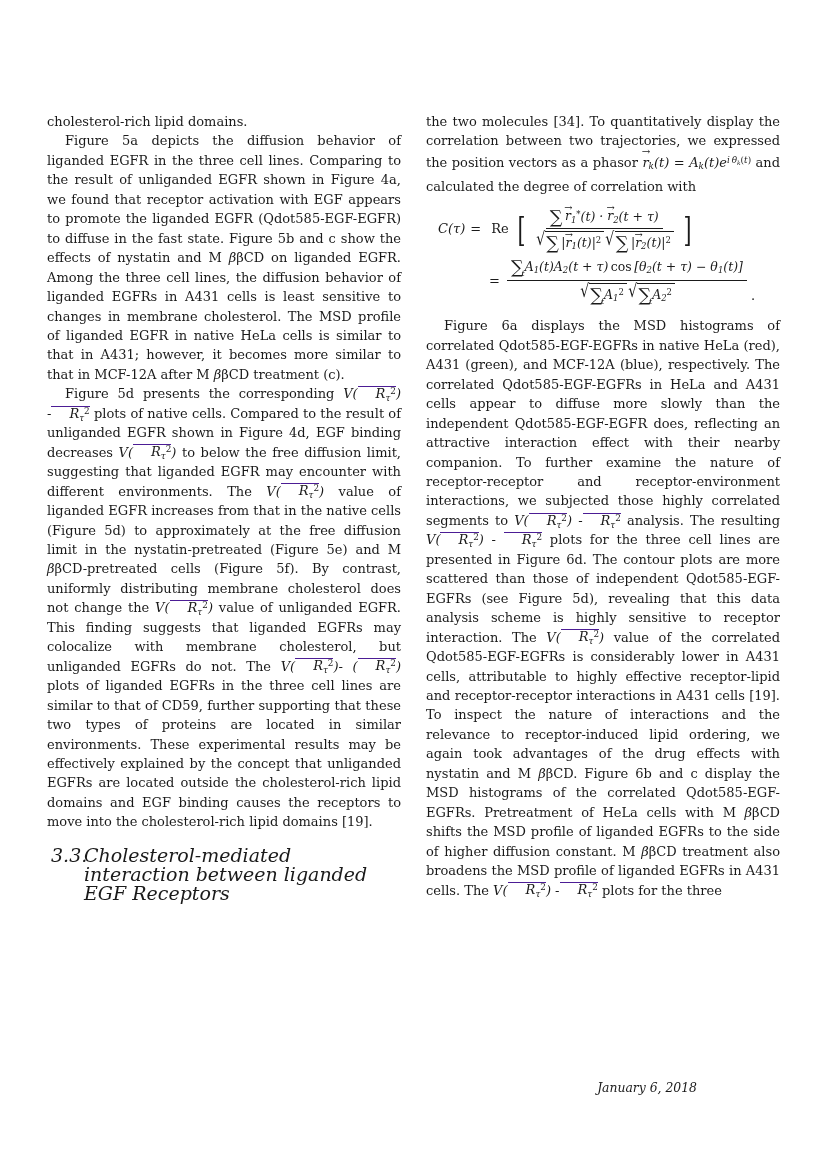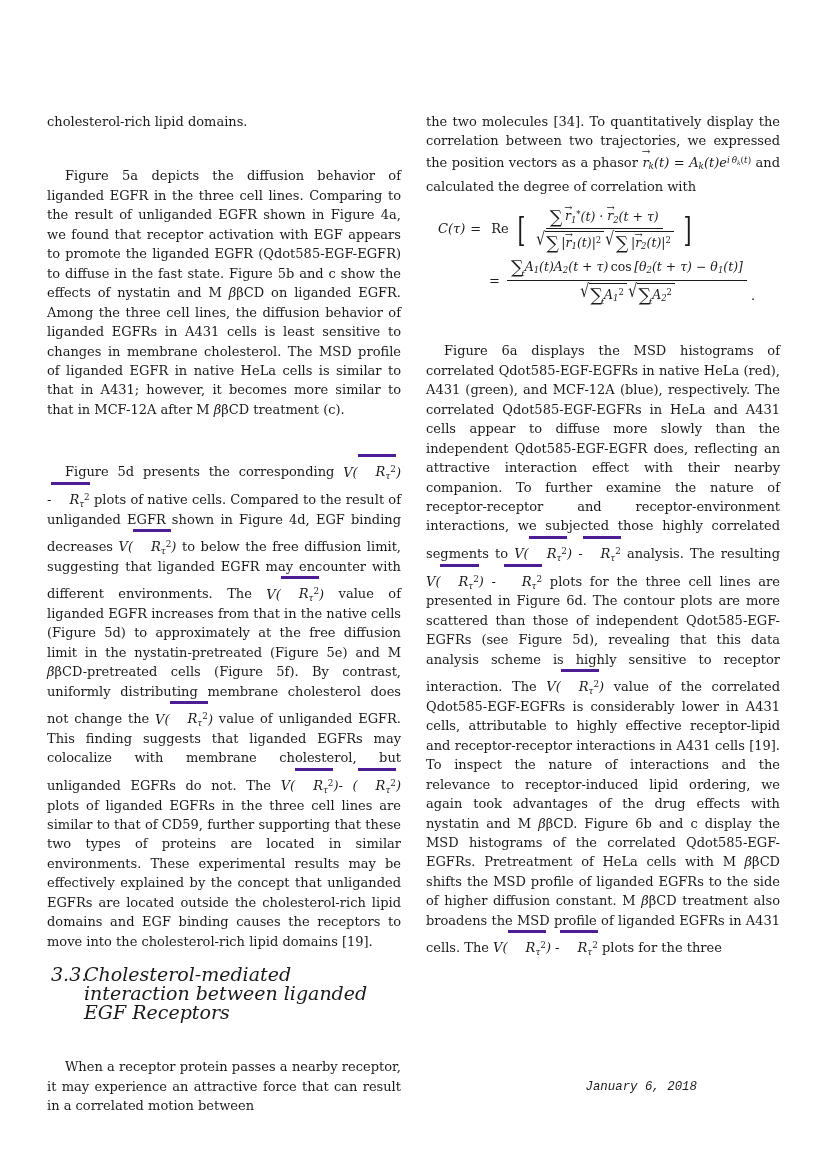--- a/index.html
+++ b/index.html
@@ -36,21 +36,20 @@
     line-height: 19.45px;
     text-align: justify;
     text-justify: inter-word;
     hyphens: manual;
   }
   p {
     margin: 0;
   }
   p.indent {
     text-indent: 18px;
-    margin-top: 35px;
   }
   .sec-head {
     font-style: italic;
     font-size: 19px;
     line-height: 19px;
     margin: 14px 0 5px 4px;
     padding-left: 33px;
     text-indent: -33px;
     text-align: left;
   }
@@ -61,35 +60,34 @@
   }
   .footer {
     position: absolute;
     right: 47px;
     top: 1078px;
     width: 354px;
     text-align: right;
     font-style: italic;
     font-size: 12.4px;
     line-height: 19.45px;
-    font-family: Liberation Mono, monospace;
   }
 
   
   .m {
     font-family: "DejaVu Serif", "Liberation Serif", serif;
     font-style: italic;
     white-space: nowrap;
     text-align: right;
   }
   .mi { font-style: italic; }
   .mr { font-style: normal; }
   .ovl {
-    border-top: 3px solid #4c1d95;
-    padding-top: 8px;
+    border-top: 1px solid #4c1d95;
+    padding-top: 0px;
     display: inline-block;
     line-height: 1.0;
   }
   sup.sq { font-size: 0.68em; font-style: normal; vertical-align: 0.48em; }
   sub.sb { font-size: 0.68em; font-style: italic; vertical-align: -0.28em; }
   .vec { position: relative; display: inline-block; }
   .vec > .arr {
     position: absolute;
     top: -0.62em; left: 50%;
     transform: translateX(-45%);
@@ -165,21 +163,20 @@
     <div class="col">
 
       <p><span>cholesterol-rich lipid domains.</span></p>
 
       <p class="indent"><span>Figure 5a depicts the diffusion behavior of liganded EGFR in the three cell lines. Comparing to the result of unliganded EGFR shown in Figure 4a, we found that receptor activation with EGF appears to promote the liganded EGFR (Qdot585-EGF-EGFR) to diffuse in the fast state. Figure 5b and c show the effects of nystatin and M </span><span class="m mi">β</span><span>βCD on liganded EGFR. Among the three cell lines, the diffusion behavior of liganded EGFRs in A431 cells is least sensitive to changes in membrane cholesterol. The MSD profile of liganded EGFR in native HeLa cells is similar to that in A431; however, it becomes more similar to that in MCF-12A after M </span><span class="m mi">β</span><span>βCD treatment (c).</span></p>
 
       <p class="indent"><span>Figure 5d presents the corresponding </span><span class="m"><span class="mi">V</span>(<span class="ovl"><span class="mi">R</span><sub class="sb">τ</sub><sup class="sq">2</sup></span>)</span> <span class="m">-<span class="ovl"><span class="mi">R</span><sub class="sb">τ</sub><sup class="sq">2</sup></span></span><span> plots of native cells. Compared to the result of unliganded EGFR shown in Figure 4d, EGF binding decreases </span><span class="m"><span class="mi">V</span>(<span class="ovl"><span class="mi">R</span><sub class="sb">τ</sub><sup class="sq">2</sup></span>)</span><span> to below the free diffusion limit, suggesting that liganded EGFR may encounter with different environments. The </span><span class="m"><span class="mi">V</span>(<span class="ovl"><span class="mi">R</span><sub class="sb">τ</sub><sup class="sq">2</sup></span>)</span><span> value of liganded EGFR increases from that in the native cells (Figure 5d) to approximately at the free diffusion limit in the nystatin-pretreated (Figure 5e) and M </span><span class="m mi">β</span><span>βCD-pretreated cells (Figure 5f). By contrast, uniformly distributing membrane cholesterol does not change the </span><span class="m"><span class="mi">V</span>(<span class="ovl"><span class="mi">R</span><sub class="sb">τ</sub><sup class="sq">2</sup></span>)</span><span> value of unliganded EGFR. This finding suggests that liganded EGFRs may colocalize with membrane cholesterol, but unliganded EGFRs do not. The </span><span class="m"><span class="mi">V</span>(<span class="ovl"><span class="mi">R</span><sub class="sb">τ</sub><sup class="sq">2</sup></span>)-</span> <span class="m">(<span class="ovl"><span class="mi">R</span><sub class="sb">τ</sub><sup class="sq">2</sup></span>)</span><span> plots of liganded EGFRs in the three cell lines are similar to that of CD59, further supporting that these two types of proteins are located in similar environments. These experimental results may be effectively explained by the concept that unliganded EGFRs are located outside the cholesterol-rich lipid domains and EGF binding causes the receptors to move into the cholesterol-rich lipid domains [19].</span></p>
 
       <div class="sec-head"><span class="num">3.3.</span><span>Cholesterol-mediated interaction between liganded EGF Receptors</span></div>
 
-      <p class="indent"><span>When a receptor protein passes a nearby receptor, it may experience an attractive force that can result in a correlated motion between</span></p>
     </div>
 
     <div class="col">
 
       <p><span>the two molecules [34]. To quantitatively display the correlation between two trajectories, we expressed the position vectors as a phasor </span><span class="m"><span class="vec"><span class="arr">→</span><span class="mi">r</span></span><sub class="sb">k</sub>(<span class="mi">t</span>) = <span class="mi">A</span><sub class="sb">k</sub>(<span class="mi">t</span>)<span class="mi">e</span><sup class="sq"><span class="mi">i θ</span><sub class="sb">k</sub>(<span class="mi">t</span>)</sup></span><span> and calculated the degree of correlation with</span></p>
 
       <div class="eqwrap">
 
         <div class="eqline l1">
           <span class="m"><span class="mi">C</span>(<span class="mi">τ</span>)</span>

